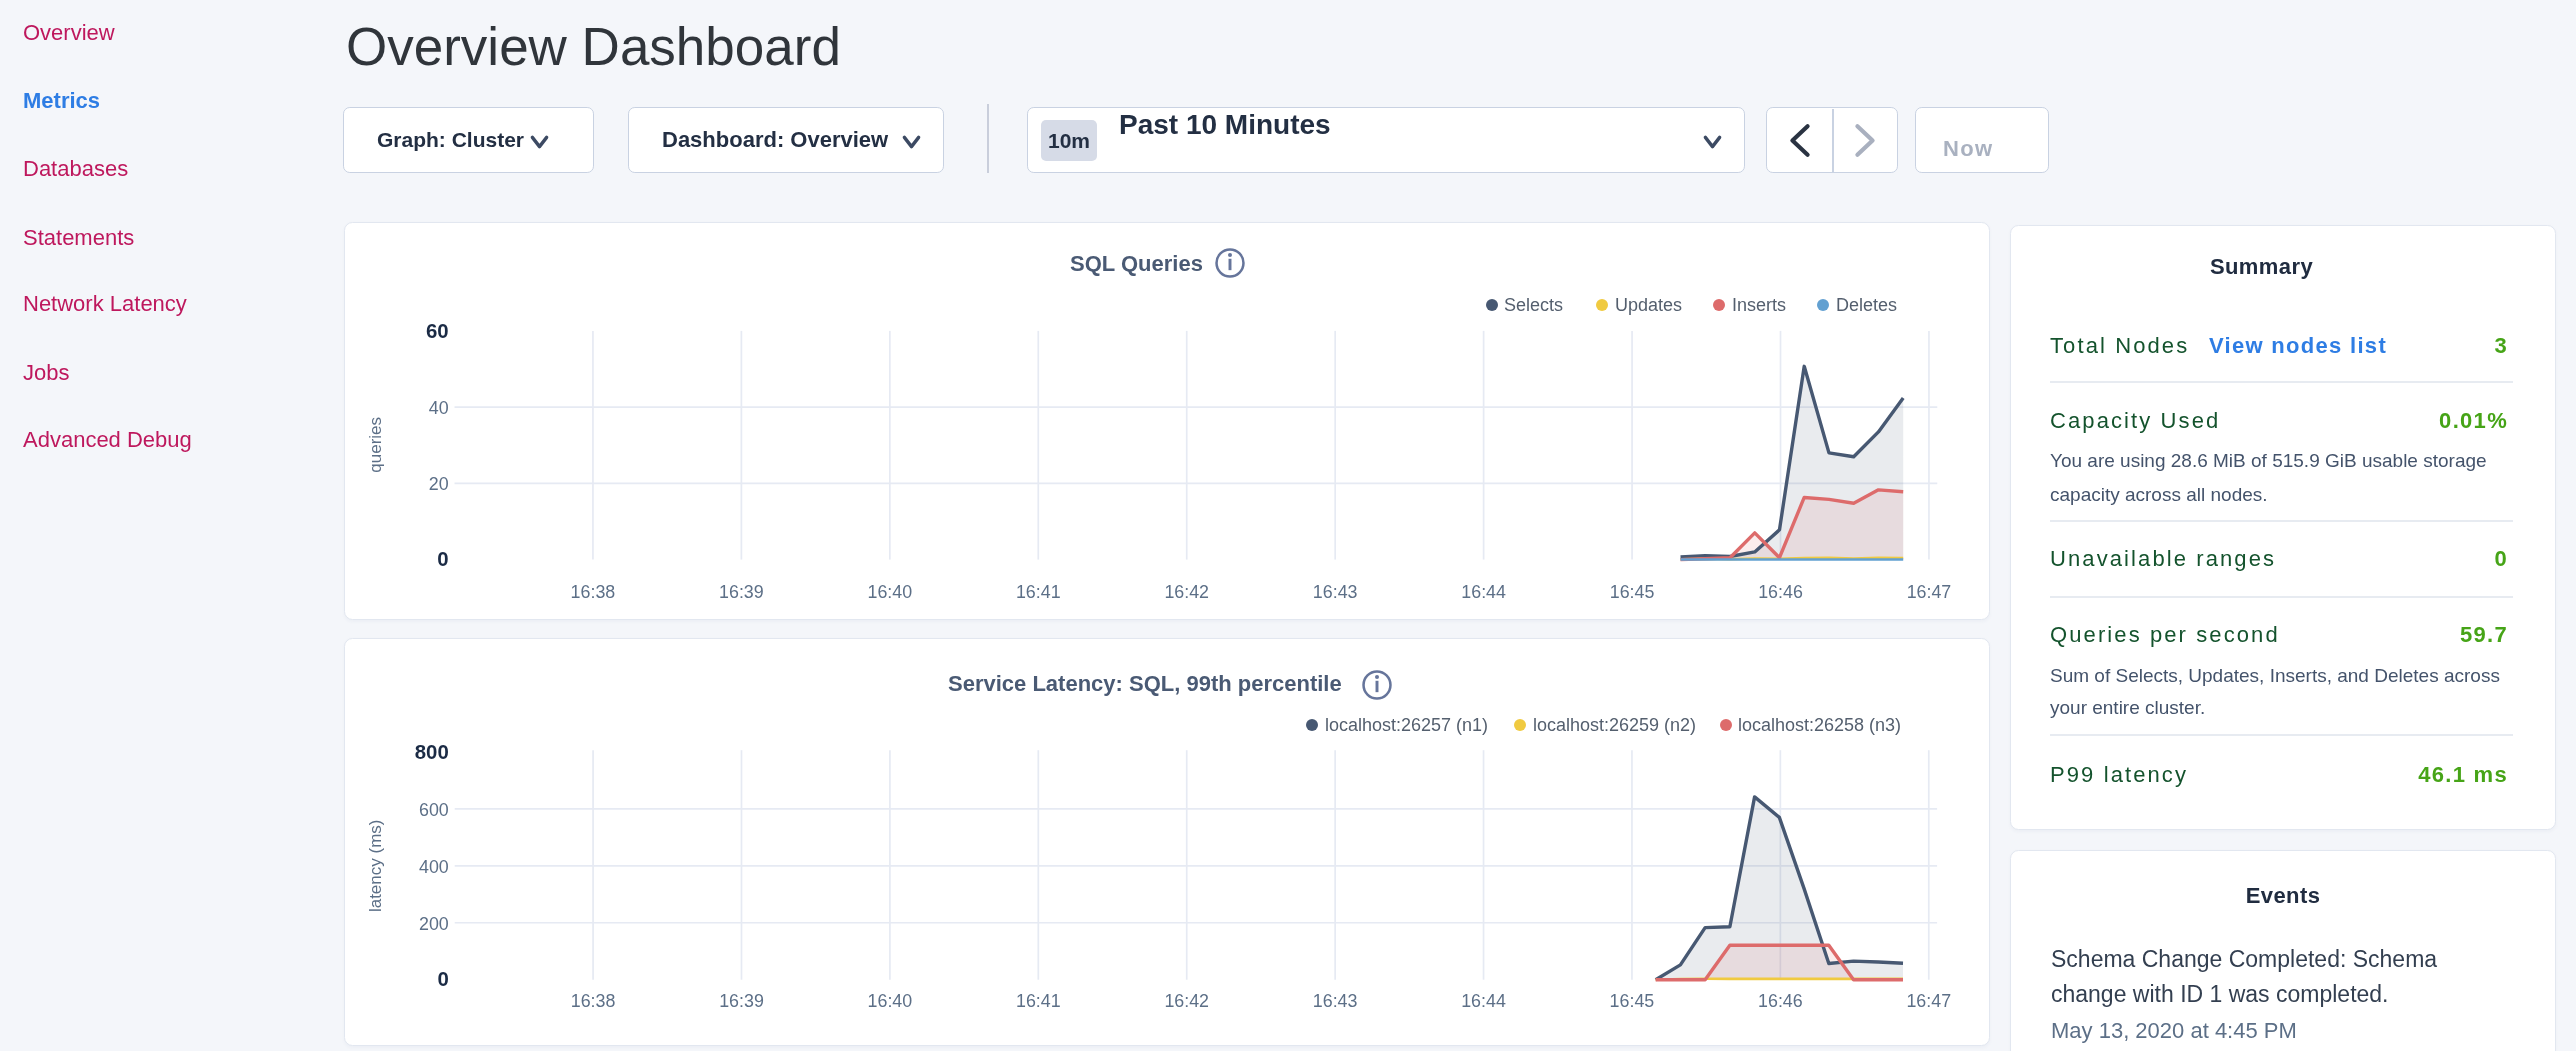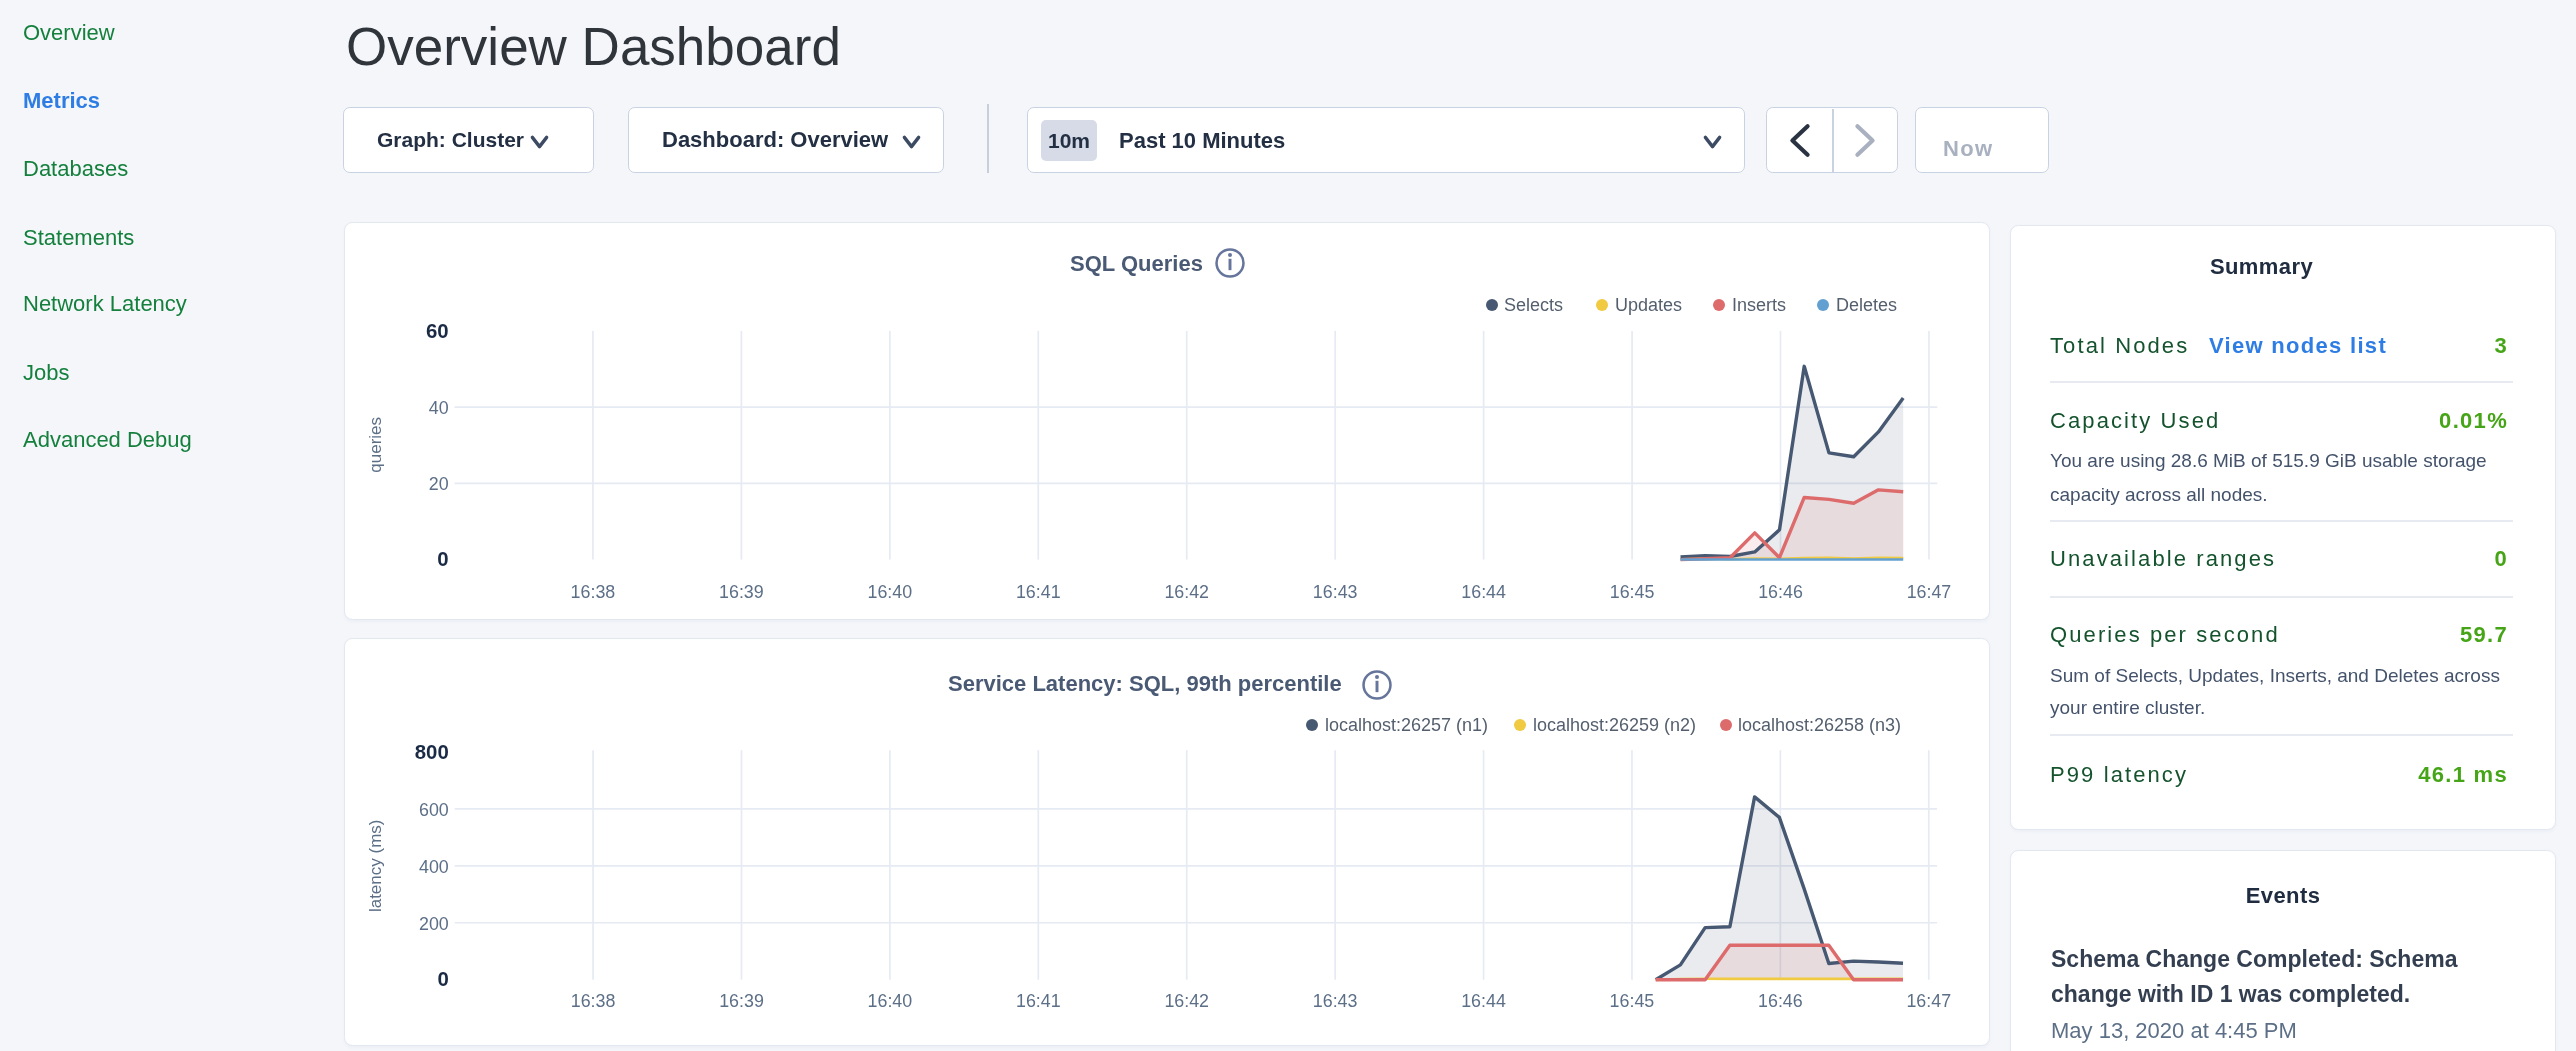--- a/index.html
+++ b/index.html
@@ -1,18 +1,18 @@
 <!DOCTYPE html>
 <html style="font-size:13.6px"><head><meta charset="utf-8"><title>Overview Dashboard</title>
 <style>
 * { margin:0; padding:0; box-sizing:border-box; }
 html,body { width:2576px; height:1051px; background:#f4f6fa; font-family:"Liberation Sans",sans-serif; position:relative; overflow:hidden; }
 .a { position:absolute; }
 .card { position:absolute; background:#ffffff; border:1.7px solid #e2e7f0; border-radius:8.5px; box-shadow:0 1.7px 3.4px rgba(60,80,120,0.04); }
-.nav { position:absolute; left:23px; font-size:22px; line-height:31px; color:#15803d; }
+.nav { position:absolute; left:23px; font-size:22px; line-height:31px; color:#be185d; }
 .ddbox { position:absolute; background:#fff; border:1.7px solid #c9d2e2; border-radius:6.8px; top:107px; height:66px; }
 .ddtext { position:absolute; font-size:22px; font-weight:bold; color:#232f43; line-height:22px; }
 .ctitle { position:absolute; font-size:22px; font-weight:bold; color:#4a5a74; line-height:22px; }
 .leg { position:absolute; font-size:18px; color:#545f6e; line-height:18.7px; }
 .shdr { font-size:22px; font-weight:normal; color:#14532d; letter-spacing:2.1px; line-height:24px; }
 .sval { position:absolute; right:68px; font-size:22px; font-weight:bold; color:#46a417; letter-spacing:1.3px; line-height:24px; }
 .sdesc { position:absolute; left:2050px; width:476px; font-size:19px; color:#44536b; line-height:34px; }
 .sdiv { position:absolute; left:2050px; width:463px; height:1.7px; background:#e7ebf1; }
 </style></head>
 <body>
@@ -31,21 +31,21 @@
   </svg>
 <div class="ddbox" style="left:628px;width:316px;"></div>
 <div class="ddtext" style="left:662px;top:129px;">Dashboard: Overview</div>
 <svg width="21" height="16" style="position:absolute;left:901px;top:134px" viewBox="0 0 25 19">
     <polyline points="4,4 12.5,15 21,4" fill="none" stroke="#3c4a63" stroke-width="4" stroke-linecap="round" stroke-linejoin="round"></polyline>
   </svg>
 <div class="a" style="left:987px;top:104px;width:1.7px;height:69px;background:#c9cedb;"></div>
 <div class="ddbox" style="left:1027px;width:718px;"></div>
 <div class="a" style="left:1041px;top:120px;width:56px;height:41px;background:#d6dbe7;border-radius:5.1px;"></div>
 <div class="a" style="left:1048px;top:130px;font-size:21px;line-height:21px;font-weight:bold;color:#232f43;">10m</div>
-<div class="ddtext" style="left:1119px;top:128px;font-size:22px;line-height:25px;">Past 10 Minutes</div>
+<div class="ddtext" style="left:1119px;top:112px;font-size:28px;line-height:25px;">Past 10 Minutes</div>
 <svg width="21" height="16" style="position:absolute;left:1702px;top:134px" viewBox="0 0 25 19">
     <polyline points="4,4 12.5,15 21,4" fill="none" stroke="#3c4a63" stroke-width="4" stroke-linecap="round" stroke-linejoin="round"></polyline>
   </svg>
 <div class="ddbox" style="left:1766px;width:132px;"></div>
 <div class="a" style="left:1832px;top:109px;width:1.7px;height:63px;background:#c9d2e2;"></div>
 <svg width="24" height="37" style="position:absolute;left:1788px;top:122px" viewBox="0 0 28 44">
     <polyline points="23,5 5,22.0 23,39" fill="none" stroke="#2a3342" stroke-width="5" stroke-linecap="round" stroke-linejoin="round"></polyline>
   </svg>
 <svg width="24" height="37" style="position:absolute;left:1853px;top:122px" viewBox="0 0 28 44">
     <polyline points="5,5 23,22.0 5,39" fill="none" stroke="#a9b0bf" stroke-width="5" stroke-linecap="round" stroke-linejoin="round"></polyline>
@@ -165,14 +165,14 @@
 <div class="sval" style="top:547px;">0</div>
 <div class="sdiv" style="top:596px;"></div>
 <div class="a shdr" style="left:2050px;top:623px;">Queries per second</div>
 <div class="sval" style="top:623px;">59.7</div>
 <div class="sdesc" style="top:660px;line-height:32px;">Sum of Selects, Updates, Inserts, and Deletes across your entire cluster.</div>
 <div class="sdiv" style="top:734px;"></div>
 <div class="a shdr" style="left:2050px;top:763px;">P99 latency</div>
 <div class="sval" style="top:763px;">46.1 ms</div>
 <div class="card" style="left:2010px;top:850px;width:546px;height:357px;"></div>
 <div class="a" style="left:2010px;top:884px;width:546px;text-align:center;font-size:22px;line-height:24px;font-weight:bold;color:#202c40;letter-spacing:0.4px;">Events</div>
-<div class="a" style="left:2051px;top:942px;width:442px;font-size:23px;color:#333f50;line-height:35px;font-weight:bold;">Schema Change Completed: Schema change with ID 1 was completed.</div>
+<div class="a" style="left:2051px;top:942px;width:442px;font-size:23px;color:#333f50;line-height:35px;">Schema Change Completed: Schema change with ID 1 was completed.</div>
 <div class="a" style="left:2051px;top:1021px;font-size:22px;line-height:20.4px;color:#5c6f87;text-align:right;">May 13, 2020 at 4:45 PM</div>
 
 </body></html>

